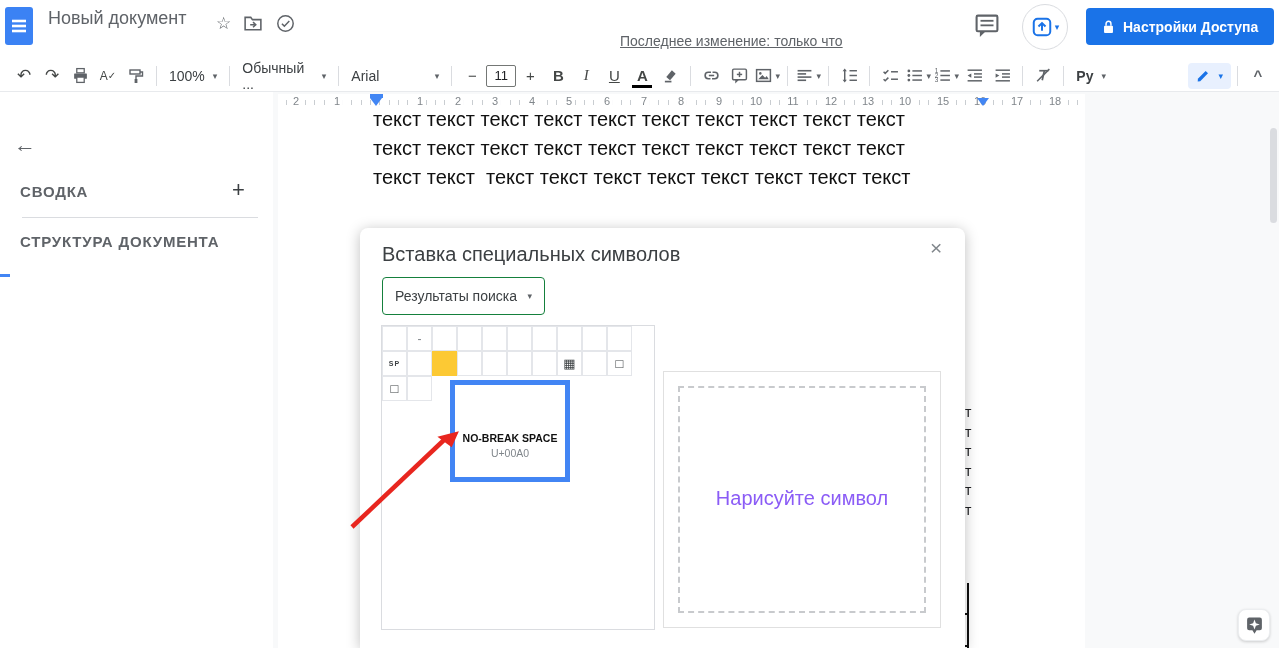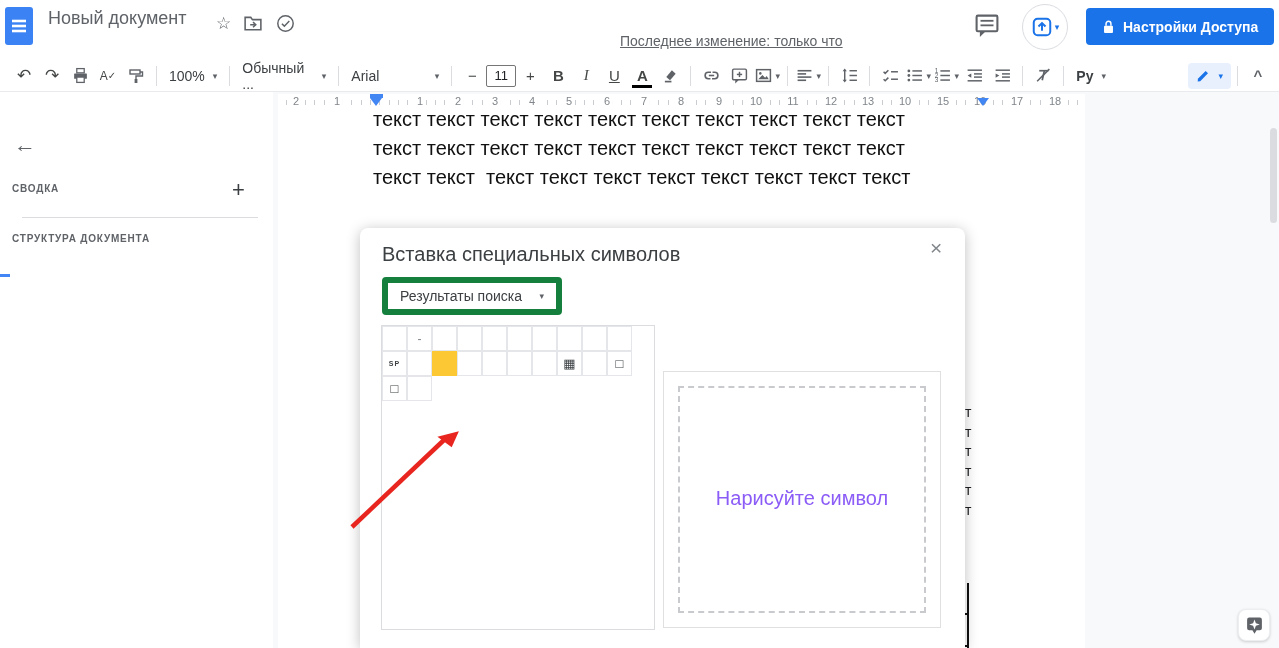--- a/index.html
+++ b/index.html
@@ -47,33 +47,33 @@
     border-right:6.5px solid transparent; border-top:8px solid #4286f4; }
   #page { position:absolute; left:5px; top:18px; width:807px; height:538px; background:#fff; }
   #doclines { position:absolute; left:95px; top:-5px; font-size:20px; color:#111; line-height:29px; white-space:pre; }
   .frag { position:absolute; left:680px; font-size:14px; color:#202124; }
   .tblline { position:absolute; left:689px; top:473px; width:2px; height:65px; background:#111; }
   .tbltick { position:absolute; width:11px; height:2px; background:#111; left:680px; }
 
   
   #sidebar { position:absolute; left:0; top:92px; width:273px; height:556px; background:#fff; z-index:4; }
   .sb-back { position:absolute; left:14px; top:40px; font-size:22px; color:#5f6368; cursor:pointer; }
-  .sb-label { position:absolute; left:12px; font-size:10px; letter-spacing:0.8px; color:#5f6368; font-weight:bold; }
+  .sb-label { position:absolute; left:20px; font-size:15px; letter-spacing:0.8px; color:#5f6368; font-weight:bold; }
   .sb-plus { position:absolute; left:232px; top:85px; font-size:22px; color:#3c4043; cursor:pointer; }
   .sb-div { position:absolute; left:22px; top:125px; width:236px; height:1px; background:#dadce0; }
   .sb-item { position:absolute; left:20px; top:175px; font-size:14px; color:#4285f4; font-weight:bold; cursor:pointer;
     white-space:nowrap; }
   .sb-dash { position:absolute; left:0px; top:182px; width:10px; height:2.5px; background:#4285f4; }
 
   
   #dialog { position:absolute; left:360px; top:228px; width:605px; height:420px; background:#fff;
     border-radius:8px 8px 0 0; box-shadow:0 2px 14px rgba(0,0,0,.25); z-index:10; }
   .dlg-title { position:absolute; left:22px; top:15px; font-size:20px; color:#3c4043; }
   .dlg-close { position:absolute; left:570px; top:8px; font-size:21px; color:#80868b; cursor:pointer; }
-  .dlg-drop { position:absolute; left:22px; top:49px; width:180px; height:38px; border:6px solid #15803d;
+  .dlg-drop { position:absolute; left:22px; top:49px; width:163px; height:38px; border:1px solid #15803d;
     border-radius:4px; display:flex; align-items:center; justify-content:space-between; padding:0 12px;
     font-size:14px; color:#3c4043; cursor:pointer; }
   .charpanel { position:absolute; left:21px; top:97px; width:274px; height:305px; border:1px solid #dadce0; background:#fff; }
   .cell { position:absolute; width:25px; height:25px; border:1px solid #e4e6ea; display:flex;
     align-items:center; justify-content:center; font-size:12px; color:#3c4043; cursor:pointer; background:#fff; }
   .cell.sp { font-size:7px; letter-spacing:1px; font-weight:bold; }
   .cell.dash { color:#80868b; }
   .cell.box { font-size:13px; }
   .popup { position:absolute; left:68px; top:54px; width:120px; height:102px; background:#fff;
     border:5px solid #4285f4; z-index:6; display:flex; flex-direction:column; align-items:center;
@@ -390,20 +390,24 @@
     <div class="cell" style="left:100px;top:25px"></div>
     <div class="cell" style="left:125px;top:25px"></div>
     <div class="cell" style="left:150px;top:25px"></div>
     <div class="cell box" style="left:175px;top:25px">▦</div>
     <div class="cell" style="left:200px;top:25px"></div>
     <div class="cell box" style="left:225px;top:25px">□</div>
 
     <div class="cell box" style="left:0;top:50px">□</div>
     <div class="cell" style="left:25px;top:50px"></div>
 
+    <div class="popup">
+      <span class="nm">NO-BREAK SPACE</span>
+      <span class="cd">U+00A0</span>
+    </div>
   </div>
 
 
   <div class="drawarea">
     <div class="drawdash"></div>
     <div class="drawph">Нарисуйте символ</div>
   </div>
 </div>
 
 <svg id="arrow" width="135" height="125" viewBox="0 0 135 125">

